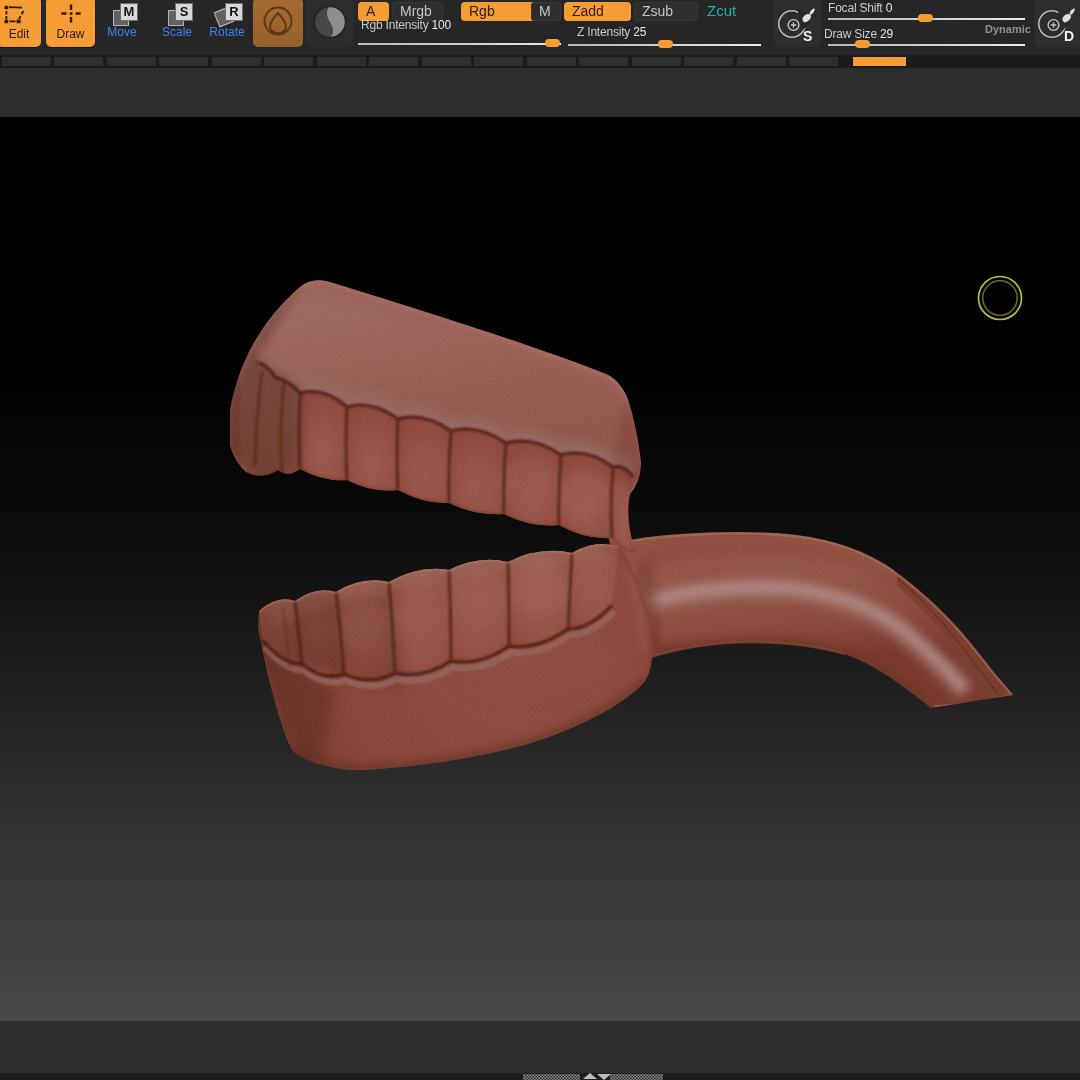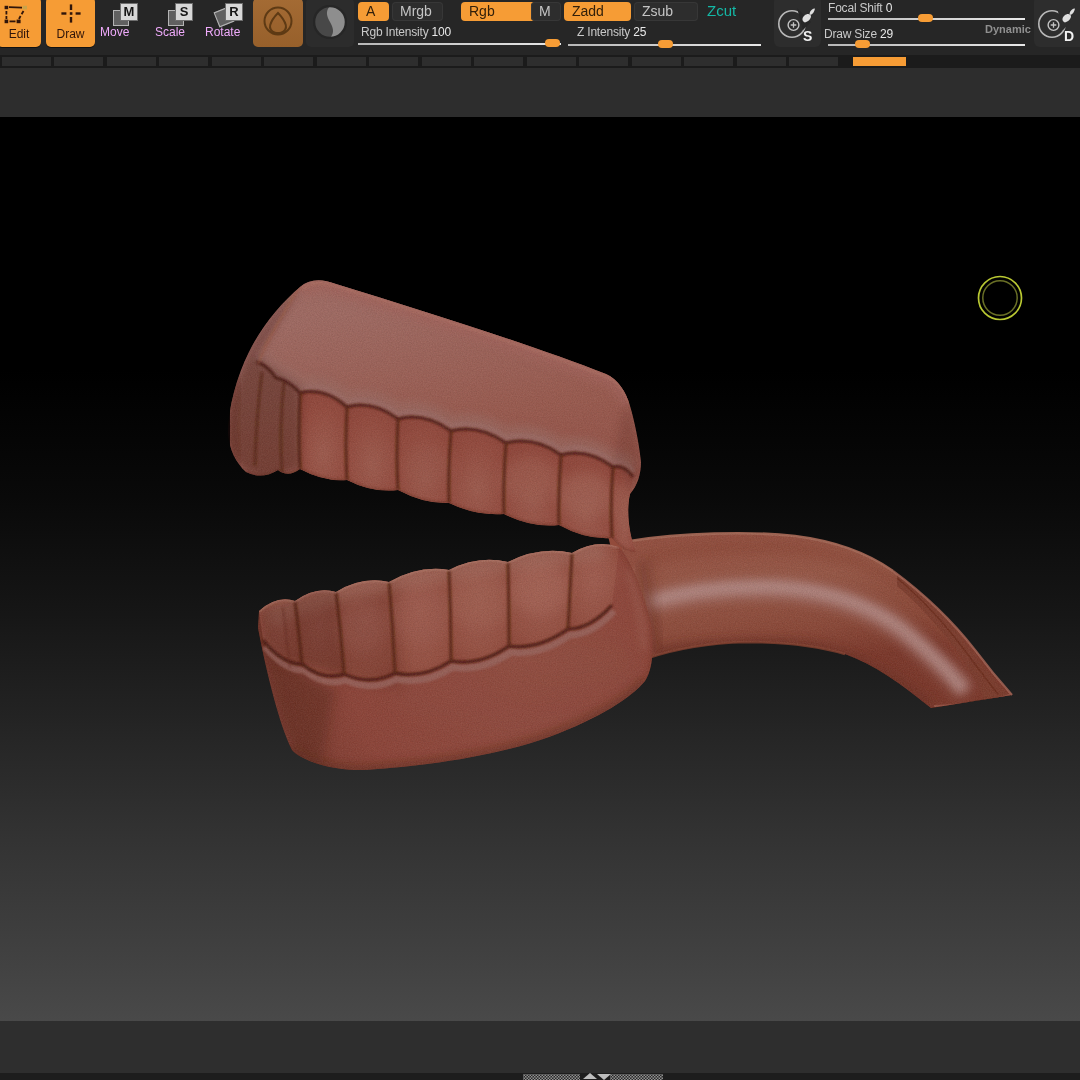--- a/index.html
+++ b/index.html
@@ -9,21 +9,21 @@
 .tab{position:absolute;top:2px;height:9px;width:49px;background:#2e2e2e;}
 #shelf-top{position:absolute;left:0;top:68px;width:1080px;height:49px;background:#2d2d2d;}
 #canvas{position:absolute;left:0;top:117px;width:1080px;height:904px;
  background:linear-gradient(180deg,#000 0%,#000 28%,#090909 42%,#161616 55%,#252525 68%,#333333 80%,#414141 93%,#494949 100%);}
 #shelf-bot{position:absolute;left:0;top:1021px;width:1080px;height:52px;background:#2e2e2e;}
 #botbar{position:absolute;left:0;top:1073px;width:1080px;height:7px;background:#1d1d1d;}
 #botbar svg{display:block;}
 .btn{position:absolute;border-radius:5px;background:#f69c35;box-shadow:0 1px 0 rgba(0,0,0,.55);}
 .btn .lbl{position:absolute;left:0;right:0;bottom:6px;text-align:center;color:#30150a;font-size:12px;}
 .tool{position:absolute;top:0;width:44px;height:47px;}
-.tool .lbl{position:absolute;left:0;right:0;bottom:8px;color:#f0abfc;font-size:12px;}
+.tool .lbl{position:absolute;left:0;right:0;bottom:8px;text-align:center;color:#3b82f6;font-size:12px;}
 .sq-back{position:absolute;width:14px;height:14px;background:#606060;border:1.5px solid #b4b4b4;}
 .sq-front{position:absolute;width:16px;height:16px;background:#d8d8d8;border:1px solid #6e6e6e;
  color:#151515;font-weight:bold;font-size:13px;text-align:center;line-height:16px;}
 .mini{position:absolute;top:2px;height:19px;border-radius:4px;font-size:14px;}
 .mini.on{background:#f69c35;color:#33200a;}
 .mini.off{background:#2d2d2d;color:#c4c4c4;box-shadow:inset 0 0 0 1px #373737;}
 .mini span{display:block;text-align:left;padding-left:8px;line-height:19px;}
 .slab{position:absolute;color:#c9c9c9;font-size:12px;letter-spacing:-.2px;}
 .track{position:absolute;height:1.5px;background:linear-gradient(90deg,#b8b8b8,#e8e8e8);}
 .handle{position:absolute;width:15px;height:7.5px;border-radius:4px;background:#f69c35;}
@@ -106,21 +106,21 @@
       <span>M</span>
     </div>
   <div class="mini on" style="left:564px;width:67px;">
       <span>Zadd</span>
     </div>
   <div class="mini off" style="left:634px;width:64px;">
       <span>Zsub</span>
     </div>
   <div class="abs" style="left:707px;top:2px;font-size:15px;color:#14b8a6;">Zcut</div>
 
-  <div class="slab" style="left:361px;top:25px;">Rgb Intensity <span style="color:#e8e8e8">100</span></div>
+  <div class="slab" style="left:361px;top:18px;">Rgb Intensity <span style="color:#e8e8e8">100</span></div>
   <div class="track" style="left:358px;top:43px;width:203px;"></div>
   <div class="handle" style="left:545px;top:39px;"></div>
   <div class="slab" style="left:577px;top:25px;">Z Intensity <span style="color:#e8e8e8">25</span></div>
   <div class="track" style="left:568px;top:44px;width:193px;"></div>
   <div class="handle" style="left:658px;top:40px;"></div>
 
   <div class="abs" style="left:774px;top:-4px;width:47px;height:51px;border-radius:6px;background:#2d2d2d;"></div>
   <div class="abs" style="left:1034px;top:-4px;width:46px;height:51px;border-radius:6px 0 0 6px;background:#2d2d2d;"></div>
   <div class="slab" style="left:828px;top:1px;">Focal Shift <span style="color:#e8e8e8">0</span></div>
   <div class="track" style="left:828px;top:18px;width:197px;"></div>

